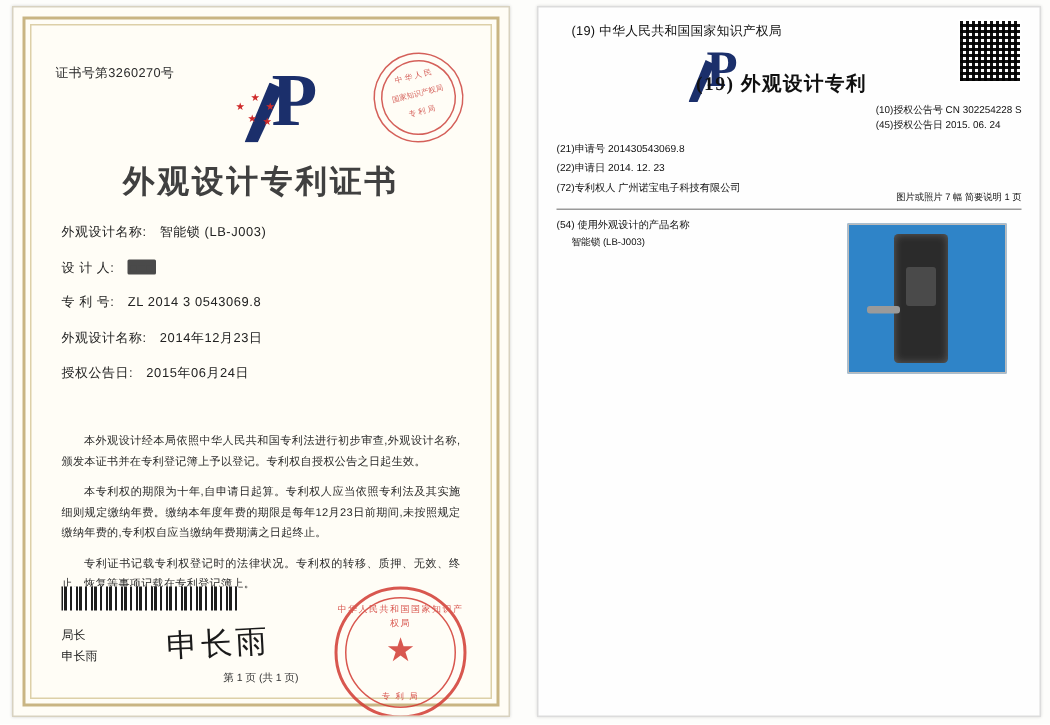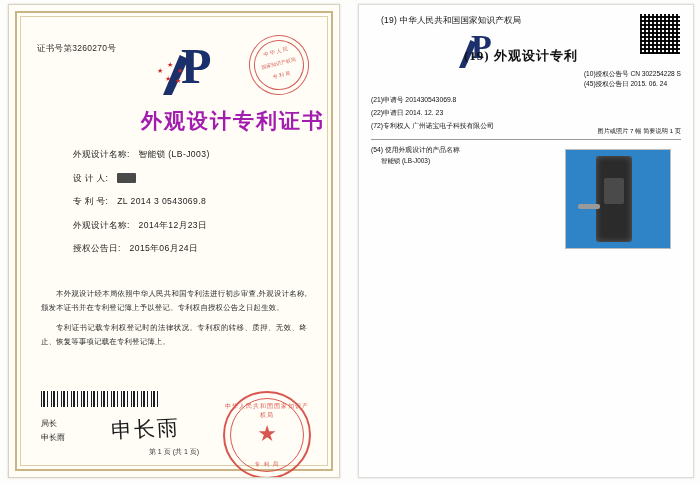--- a/index.html
+++ b/index.html
@@ -27,26 +27,26 @@
   .redseal .s3{top:36px;font-size:5px;}
 
   .logo{position:absolute;left:128px;top:22px;width:74px;height:58px;}
   .logo .p{position:absolute;left:30px;top:0;font-size:50px;line-height:50px;color:#1b2f6b;
         font-family:"Liberation Serif",serif;font-weight:bold;}
   .logo .swoosh{position:absolute;left:12px;top:14px;width:44px;height:40px;
         background:#1b2f6b;clip-path:polygon(0% 100%,38% 0%,58% 10%,20% 100%);}
   .logo .stars{position:absolute;left:6px;top:26px;width:40px;height:26px;color:#cf2a2a;font-size:7px;}
   .logo .stars i{position:absolute;font-style:normal;}
 
-  .title{position:absolute;left:0;right:0;top:88px;text-align:right;font-size:21px;
-        letter-spacing:2px;color:#a21caf;font-family:"Liberation Serif",serif;font-weight:bold;}
+  .title{position:absolute;left:0;right:0;top:88px;text-align:center;font-size:21px;
+        letter-spacing:2px;color:#404040;font-family:"Liberation Serif",serif;font-weight:bold;}
 
   .fields{position:absolute;left:18px;right:18px;top:130px;}
   .fld{font-size:8.6px;color:#222;margin-bottom:11.5px;letter-spacing:.4px;white-space:nowrap;}
-  .fld .lbl{display:inline-block;margin-left:32px;}
+  .fld .lbl{display:inline-block;}
   .fld .val{display:inline-block;margin-left:6px;}
   .fld .val.mask{background:#4a4a4a;color:#4a4a4a;border-radius:1px;padding:0 1px;}
 
   .body-text{position:absolute;left:18px;right:18px;top:268px;font-size:7.4px;line-height:13.5px;
         color:#2b2b2b;text-align:justify;letter-spacing:.2px;}
   .body-text p{margin:0 0 7px 0;text-indent:15px;}
 
   .barcode{position:absolute;left:18px;top:372px;width:118px;height:16px;
         background:repeating-linear-gradient(90deg,#1d1d1d 0 1px,#fff 1px 2px,#1d1d1d 2px 4px,#fff 4px 6px,#1d1d1d 6px 7px,#fff 7px 10px);}
 
@@ -147,20 +147,21 @@
           <span class="val">2014年12月23日</span>
         </div>
         <div class="fld">
           <span class="lbl">授权公告日:</span>
           <span class="val">2015年06月24日</span>
         </div>
       </div>
 
       <div class="body-text">
         <p>本外观设计经本局依照中华人民共和国专利法进行初步审查,外观设计名称,颁发本证书并在专利登记簿上予以登记。专利权自授权公告之日起生效。</p>
+        <p>本专利权的期限为十年,自申请日起算。专利权人应当依照专利法及其实施细则规定缴纳年费。缴纳本年度年费的期限是每年12月23日前期间,未按照规定缴纳年费的,专利权自应当缴纳年费期满之日起终止。</p>
         <p>专利证书记载专利权登记时的法律状况。专利权的转移、质押、无效、终止、恢复等事项记载在专利登记簿上。</p>
       </div>
 
       <div class="barcode"></div>
 
       <div class="sig-area">
         <div>局长</div>
         <div>申长雨</div>
       </div>
       <div class="sig-hand">申长雨</div>

